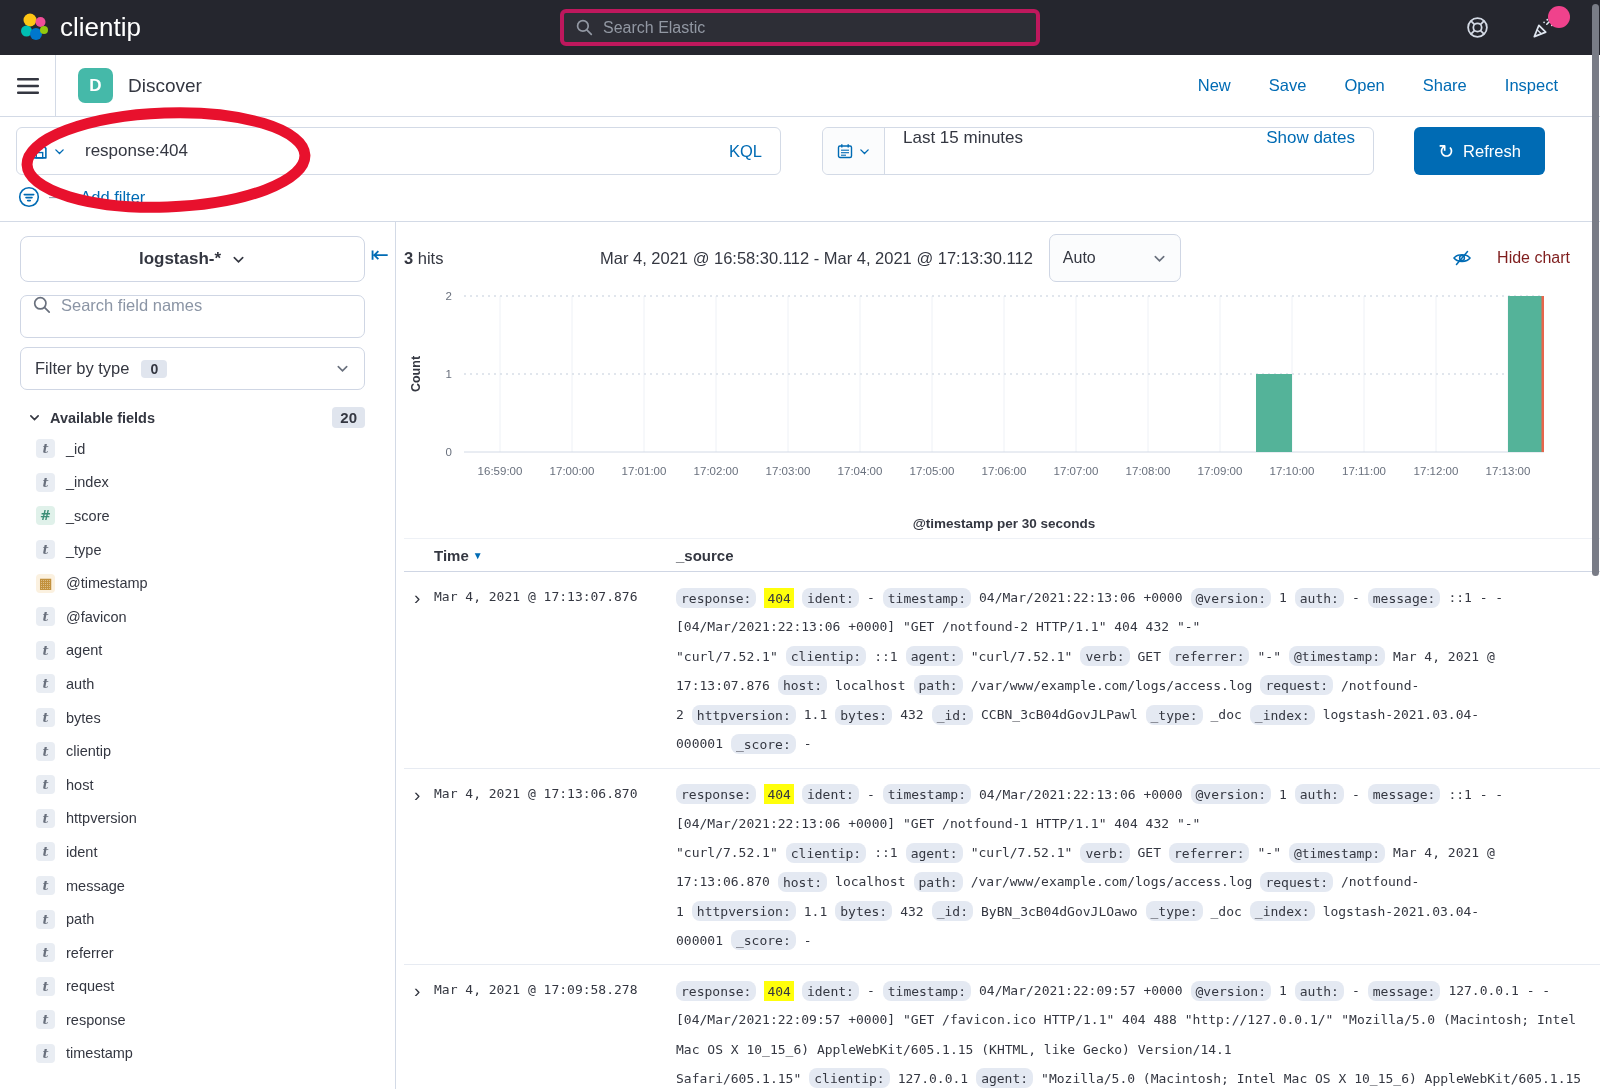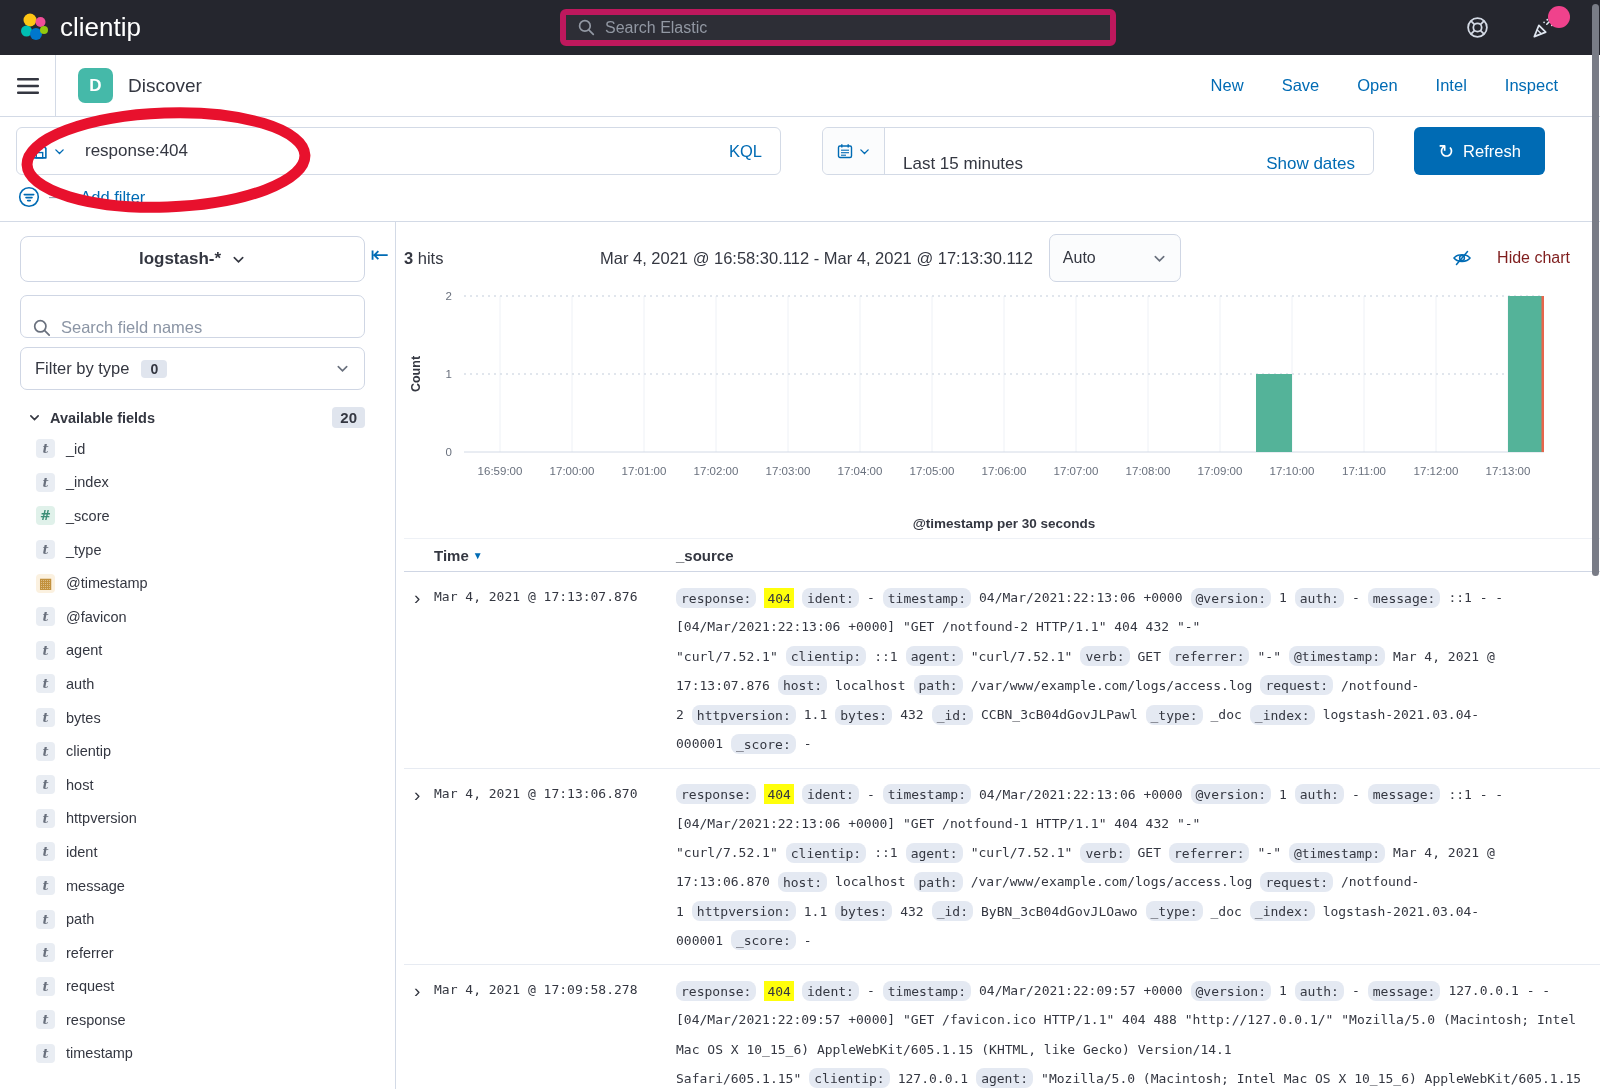--- a/index.html
+++ b/index.html
@@ -4,21 +4,21 @@
 <style>
   * { box-sizing: border-box; margin: 0; padding: 0; }
   html,body { width:1600px; height:1089px; overflow:hidden; }
   body { font-family:"Liberation Sans",sans-serif; color:#343741; background:#fff; position:relative; font-size:16px; }
   svg.icn { display:block; }
 
   
   .topbar { height:55px; background:#25262e; display:flex; align-items:center; padding:0 18px; position:relative; }
   .brand { display:flex; align-items:center; gap:10px; }
   .brand-text { color:#fff; font-size:26px; font-weight:400; }
-  .global-search { position:absolute; left:560px; top:9px; width:556px; height:37px; border:6px solid #be185d;
+  .global-search { position:absolute; left:560px; top:9px; width:480px; height:37px; border:4px solid #be185d;
     border-radius:6px; display:flex; align-items:center; gap:10px; padding:0 12px; background:rgba(255,255,255,0.04); }
   .global-search input { border:none; outline:none; background:transparent; color:#e3e6ef; font-size:16px; flex:1; font-family:inherit; }
   .global-search input::placeholder { color:#9298a3; }
   .topbar-right { margin-left:auto; display:flex; align-items:center; gap:40px; margin-right:26px; }
   .newsfeed-wrap { position:relative; }
   .notif-dot { position:absolute; top:-9px; right:-14px; width:22px; height:22px; border-radius:50%; background:#f0428c; }
 
   
   .navbar { height:62px; border-bottom:1px solid #d3dae6; display:flex; align-items:center; }
   .menu-btn { width:56px; height:100%; display:flex; align-items:center; justify-content:center; border-right:1px solid #d3dae6; cursor:pointer; }
@@ -27,40 +27,40 @@
   .nav-title { font-size:19px; }
   .nav-actions { margin-left:auto; display:flex; gap:38px; margin-right:42px; }
   .nav-actions a { color:#006bb4; font-size:16.5px; text-decoration:none; cursor:pointer; }
 
   
   .querybar { display:flex; align-items:center; padding:10px 55px 9px 16px;gap:24px; }
   .qgroup { flex:1; display:flex; height:48px; border:1px solid #d3dae6; border-radius:6px; background:#fff; align-items:center; margin-right:17px; }
   .qprefix { width:62px; height:100%; display:flex; align-items:center; justify-content:center; gap:5px; cursor:pointer; }
   .qgroup input { flex:1; border:none; outline:none; font-size:17px; font-family:inherit; color:#343741; padding:0 6px; }
   .qkql { padding:0 18px; color:#006bb4; font-size:16.5px; cursor:pointer; }
-  .dategroup { display:flex; height:48px; width:552px; border:1px solid #d3dae6; border-radius:6px; align-items:flex-end; background:#fff; margin-right:16px; }
+  .dategroup { display:flex; height:48px; width:552px; border:1px solid #d3dae6; border-radius:6px; align-items:flex-start; background:#fff; margin-right:16px; }
   .datebtn { width:62px; height:100%; display:flex; align-items:center; justify-content:center; gap:5px; border-right:1px solid #d3dae6; background:#fbfcfd; cursor:pointer; border-radius:6px 0 0 6px; }
   .datetext { font-size:17px; padding-left:18px; flex:1; cursor:pointer; }
   .showdates { color:#006bb4; font-size:17px; padding-right:18px; cursor:pointer; }
   .refresh-btn { width:131px; height:48px; background:#006bb4; color:#fff; border:none; border-radius:6px;
     display:flex; align-items:center; justify-content:center; gap:9px; font-size:16.5px; font-family:inherit; cursor:pointer; }
   .refresh-glyph { font-size:19px; line-height:1; }
 
   
   .filterbar { display:flex; align-items:center; gap:9px; padding:2px 16px 13px 18px; border-bottom:1px solid #d3dae6; }
   .filter-dash { color:#98a2b3; }
   .addfilter { color:#006bb4; font-size:16.5px; cursor:pointer; }
 
   
   .content { display:flex; height:872px; }
   .sidebar { width:396px; border-right:1px solid #d3dae6; padding:14px 0 0 20px; position:relative; flex:none; }
   .collapse-icon { position:absolute; right:6px; top:20px; color:#006bb4; font-size:22px; cursor:pointer; }
   .index-btn { height:46px; border:1px solid #cfd6e4; border-radius:8px; display:flex; align-items:center; justify-content:center;
     gap:10px; font-weight:700; font-size:17px; margin-right:30px; cursor:pointer; background:#fff; }
-  .sidebar-search { height:43px; border:1px solid #cfd6e4; border-radius:7px; display:flex; align-items:flex-end; gap:10px;
+  .sidebar-search { height:43px; border:1px solid #cfd6e4; border-radius:7px; display:flex; align-items:flex-start; gap:10px;
     padding:0 12px; margin-top:13px; margin-right:30px; }
   .sidebar-search input { border:none; outline:none; flex:1; font-size:16.5px; font-family:inherit; }
   .sidebar-search input::placeholder { color:#8b95a5; }
   .typefilter { height:43px; border:1px solid #cfd6e4; border-radius:7px; display:flex; align-items:center; gap:12px;
     padding:0 14px; margin-top:9px; margin-right:30px; font-size:16.5px; cursor:pointer; }
   .badge { background:#e0e5ee; border-radius:4px; padding:1px 9px; font-size:14px; font-weight:600; }
   .avail-row { display:flex; align-items:center; gap:9px; margin:17px 30px 4px 8px; }
   .avail-label { font-weight:700; font-size:14.5px; }
   .avail-count { margin-left:auto; background:#e0e5ee; border-radius:4px; padding:2px 8px; font-size:15px; font-weight:700; }
   .field-item { display:flex; align-items:center; gap:11px; height:33.6px; padding-left:16px; font-size:14.5px; cursor:pointer; }
@@ -148,21 +148,21 @@
       <rect x="0" y="7.8" width="22" height="2.4" rx="1" fill="#343741"></rect>
       <rect x="0" y="14.6" width="22" height="2.4" rx="1" fill="#343741"></rect>
     </svg>
   </div>
   <div class="app-badge">D</div>
   <div class="nav-title">Discover</div>
   <div class="nav-actions" id="nav-actions">
       <a>New</a>
       <a>Save</a>
       <a>Open</a>
-      <a>Intel</a>
+      <a>Share</a>
       <a>Inspect</a>
     </div>
 </nav>
 
 <div class="querybar">
   <div class="qgroup">
     <div class="qprefix">
       <svg class="icn" width="17" height="17" viewBox="0 0 16 16">
         <path d="M2 2 h9 l3 3 v9 h-12 z" fill="none" stroke="#006bb4" stroke-width="1.5" stroke-linejoin="round"></path>
         <rect x="5" y="9" width="6" height="5" fill="none" stroke="#006bb4" stroke-width="1.3"></rect>

